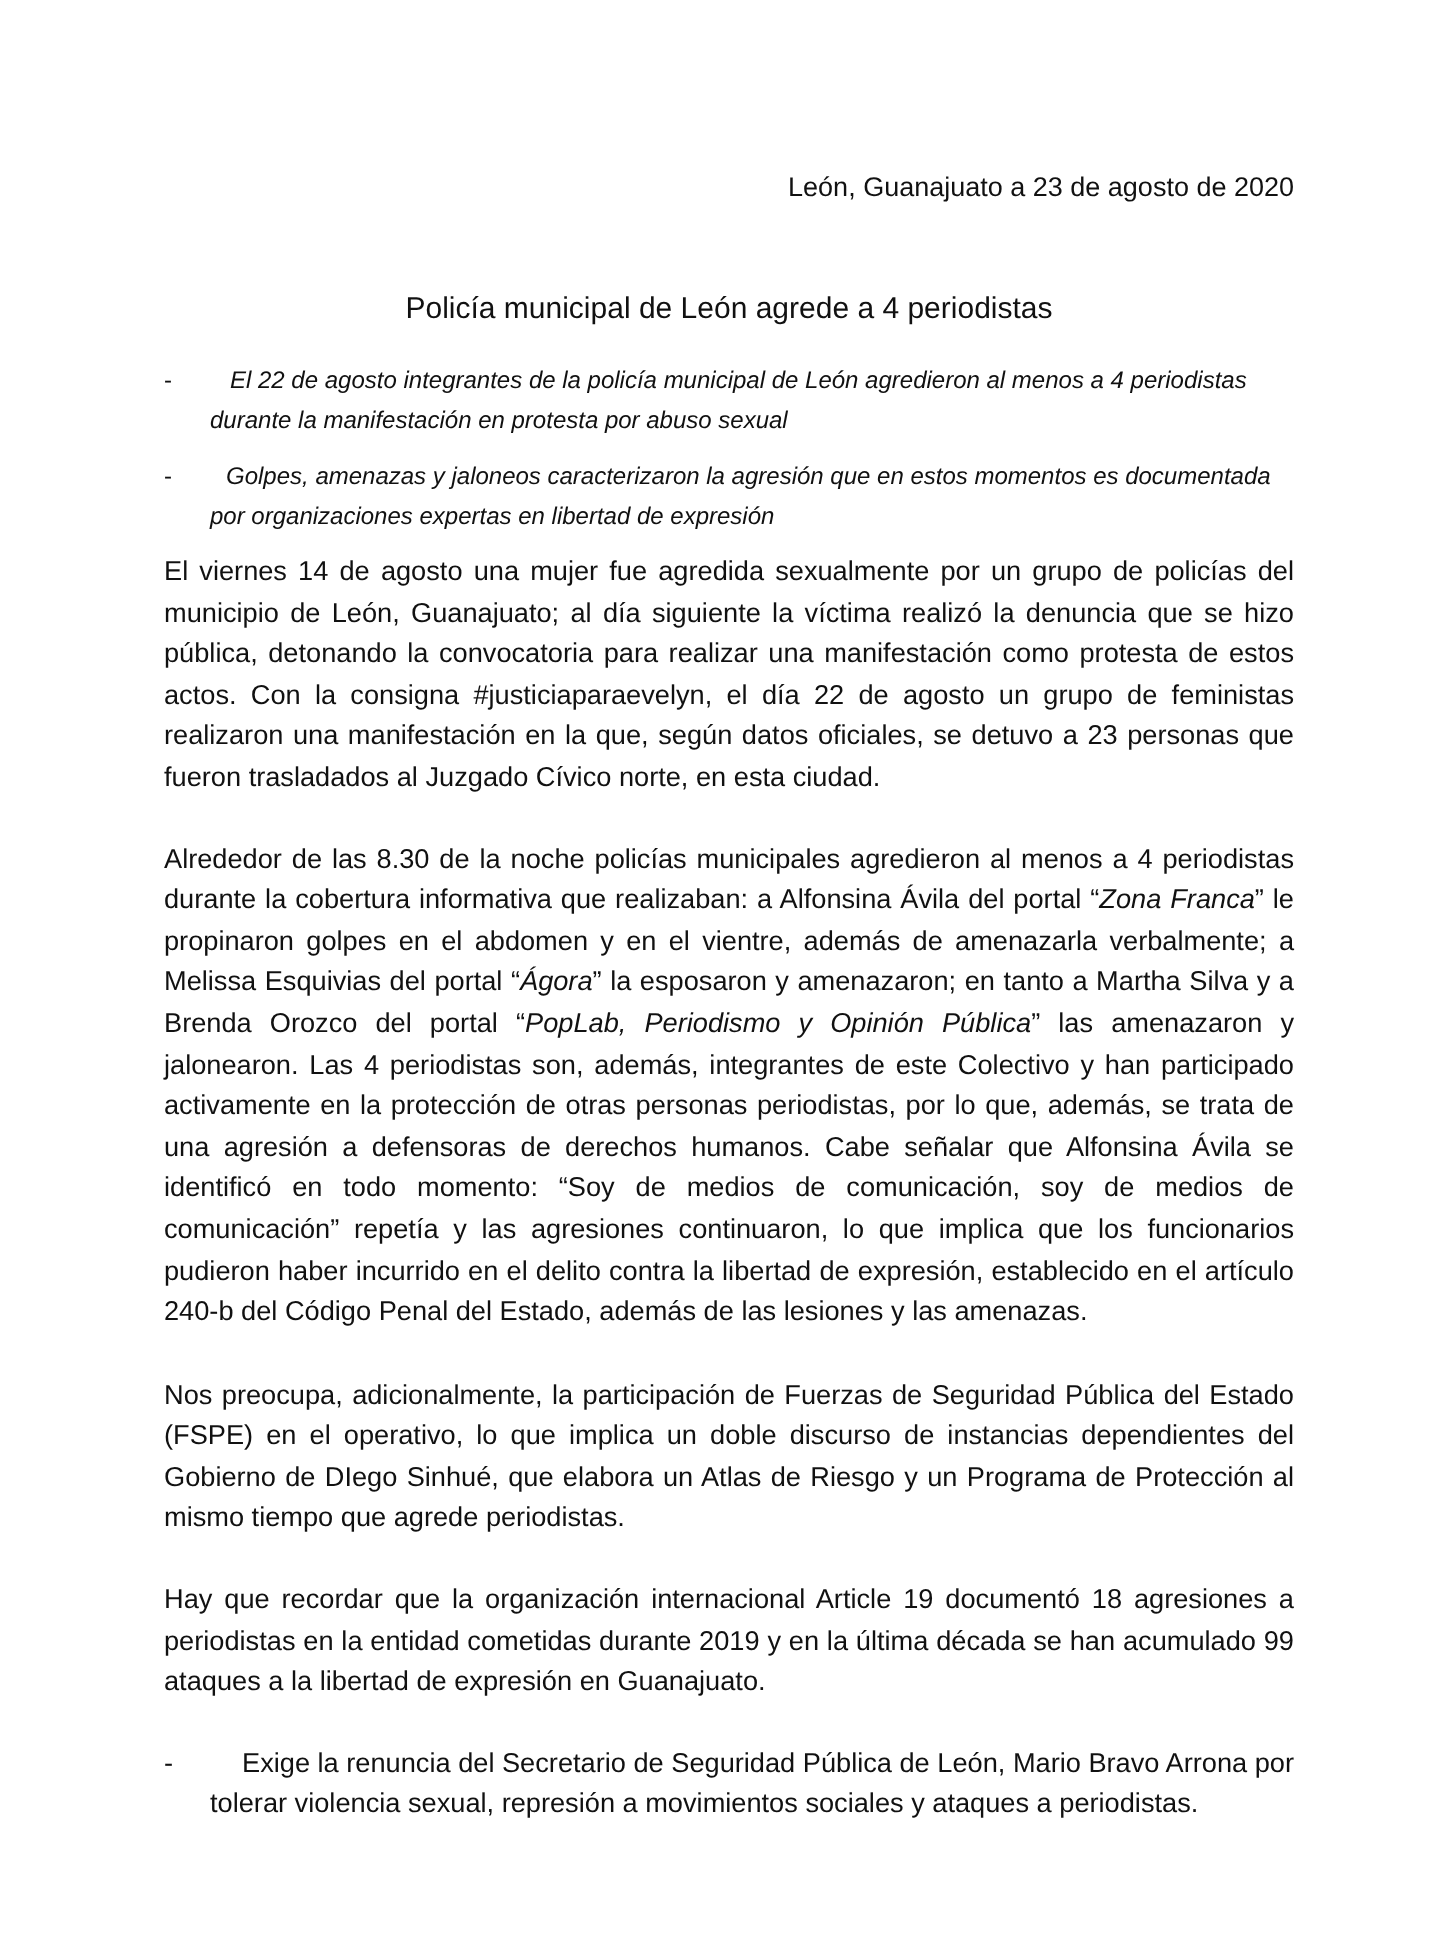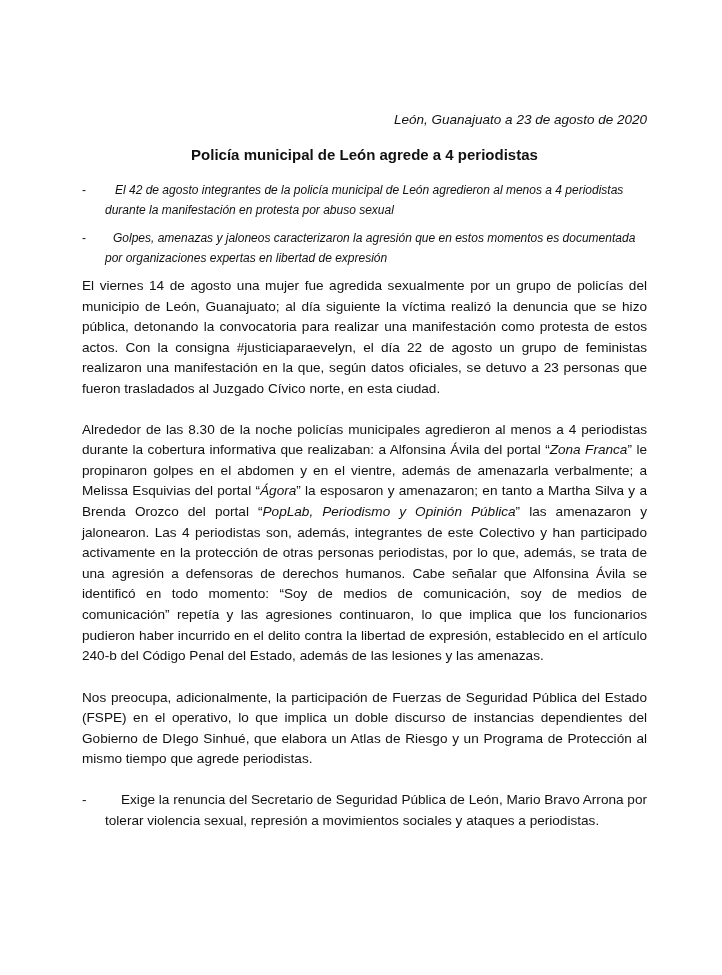--- a/index.html
+++ b/index.html
@@ -1,21 +1,21 @@
 <!DOCTYPE html>
 <html><head>
 <meta charset="utf-8">
 <style>
   html, body { margin: 0; padding: 0; background: #ffffff; }
   body { width: 722px; height: 975px; position: relative; overflow: hidden;
          font-family: "Liberation Sans", sans-serif; color: #111111; }
   .page { position: absolute; left: 82px; top: 0; width: 565px; }
-  .date { position: absolute; top: 112px; right: 0; font-size: 13.5px; white-space: nowrap; font-style: italic; }
+  .date { position: absolute; top: 86px; right: 0; font-size: 13.5px; white-space: nowrap; }
   .title { position: absolute; top: 146px; left: 0; width: 565px; text-align: center;
-           font-weight: bold; font-size: 15px; }
+           font-weight: normal; font-size: 15px; }
   .bullets-top { position: absolute; top: 180px; left: 0; width: 565px; }
   .bl { position: relative; padding-left: 23px; font-style: italic; font-size: 12px;
         line-height: 20px; margin-bottom: 8px; }
   .bl .dash { position: absolute; left: 0; top: 0; font-style: normal; }
   .bl .txt { display: block; text-indent: 10px; text-align: left; }
   .bl .txt.t2 { text-indent: 8px; }
   .body { position: absolute; top: 272px; left: 0; width: 565px; font-size: 13.6px;
           line-height: 20.6px; text-align: justify; }
   .body p { margin: 4px 0 20px 0; }
   .body p.p2 { margin-bottom: 21px; }
@@ -28,32 +28,33 @@
 </head>
 <body>
 
 <div class="page">
   <div class="date">León, Guanajuato a 23 de agosto de 2020</div>
   <div class="title">Policía municipal de León agrede a 4 periodistas</div>
 
   <div class="bullets-top">
     <div class="bl">
       <span class="dash">-</span>
-      <span class="txt">El 42 de agosto integrantes de la policía municipal de León agredieron al menos a 4 periodistas durante la manifestación en protesta por abuso sexual</span>
+      <span class="txt">El 22 de agosto integrantes de la policía municipal de León agredieron al menos a 4 periodistas durante la manifestación en protesta por abuso sexual</span>
     </div>
     <div class="bl">
       <span class="dash">-</span>
       <span class="txt t2">Golpes, amenazas y jaloneos caracterizaron la agresión que en estos momentos es documentada por organizaciones expertas en libertad de expresión</span>
     </div>
   </div>
 
   <div class="body">
     <p>El viernes 14 de agosto una mujer fue agredida sexualmente por un grupo de policías del municipio de León, Guanajuato; al día siguiente la víctima realizó la denuncia que se hizo pública, detonando la convocatoria para realizar una manifestación como protesta de estos actos. Con la consigna #justiciaparaevelyn, el día 22 de agosto un grupo de feministas realizaron una manifestación en la que, según datos oficiales, se detuvo a 23 personas que fueron trasladados al Juzgado Cívico norte, en esta ciudad.</p>
     <p class="p2"><span>Alrededor de las 8.30 de la noche policías municipales agredieron al menos a 4 periodistas durante la cobertura informativa que realizaban: a Alfonsina Ávila del portal “</span><i>Zona Franca</i><span>” le propinaron golpes en el abdomen y en el vientre, además de amenazarla verbalmente; a Melissa Esquivias del portal “</span><i>Ágora</i><span>” la esposaron y amenazaron; en tanto a Martha Silva y a Brenda Orozco del portal “</span><i>PopLab, Periodismo y Opinión Pública</i><span>” las amenazaron y jalonearon. Las 4 periodistas son, además, integrantes de este Colectivo y han participado activamente en la protección de otras personas periodistas, por lo que, además, se trata de una agresión a defensoras de derechos humanos. Cabe señalar que Alfonsina Ávila se identificó en todo momento: “Soy de medios de comunicación, soy de medios de comunicación” repetía y las agresiones continuaron, lo que implica que los funcionarios pudieron haber incurrido en el delito contra la libertad de expresión, establecido en el artículo 240-b del Código Penal del Estado, además de las lesiones y las amenazas.</span></p>
     <p>Nos preocupa, adicionalmente, la participación de Fuerzas de Seguridad Pública del Estado (FSPE) en el operativo, lo que implica un doble discurso de instancias dependientes del Gobierno de DIego Sinhué, que elabora un Atlas de Riesgo y un Programa de Protección al mismo tiempo que agrede periodistas.</p>
+    <p>Hay que recordar que la organización internacional Article 19 documentó 18 agresiones a periodistas en la entidad cometidas durante 2019 y en la última década se han acumulado 99 ataques a la libertad de expresión en Guanajuato.</p>
 
     <div class="bl2">
       <span class="dash">-</span>
       <span class="txt">Exige la renuncia del Secretario de Seguridad Pública de León, Mario Bravo Arrona por tolerar violencia sexual, represión a movimientos sociales y ataques a periodistas.</span>
     </div>
 
   </div>
 </div>
 
 </body></html>

